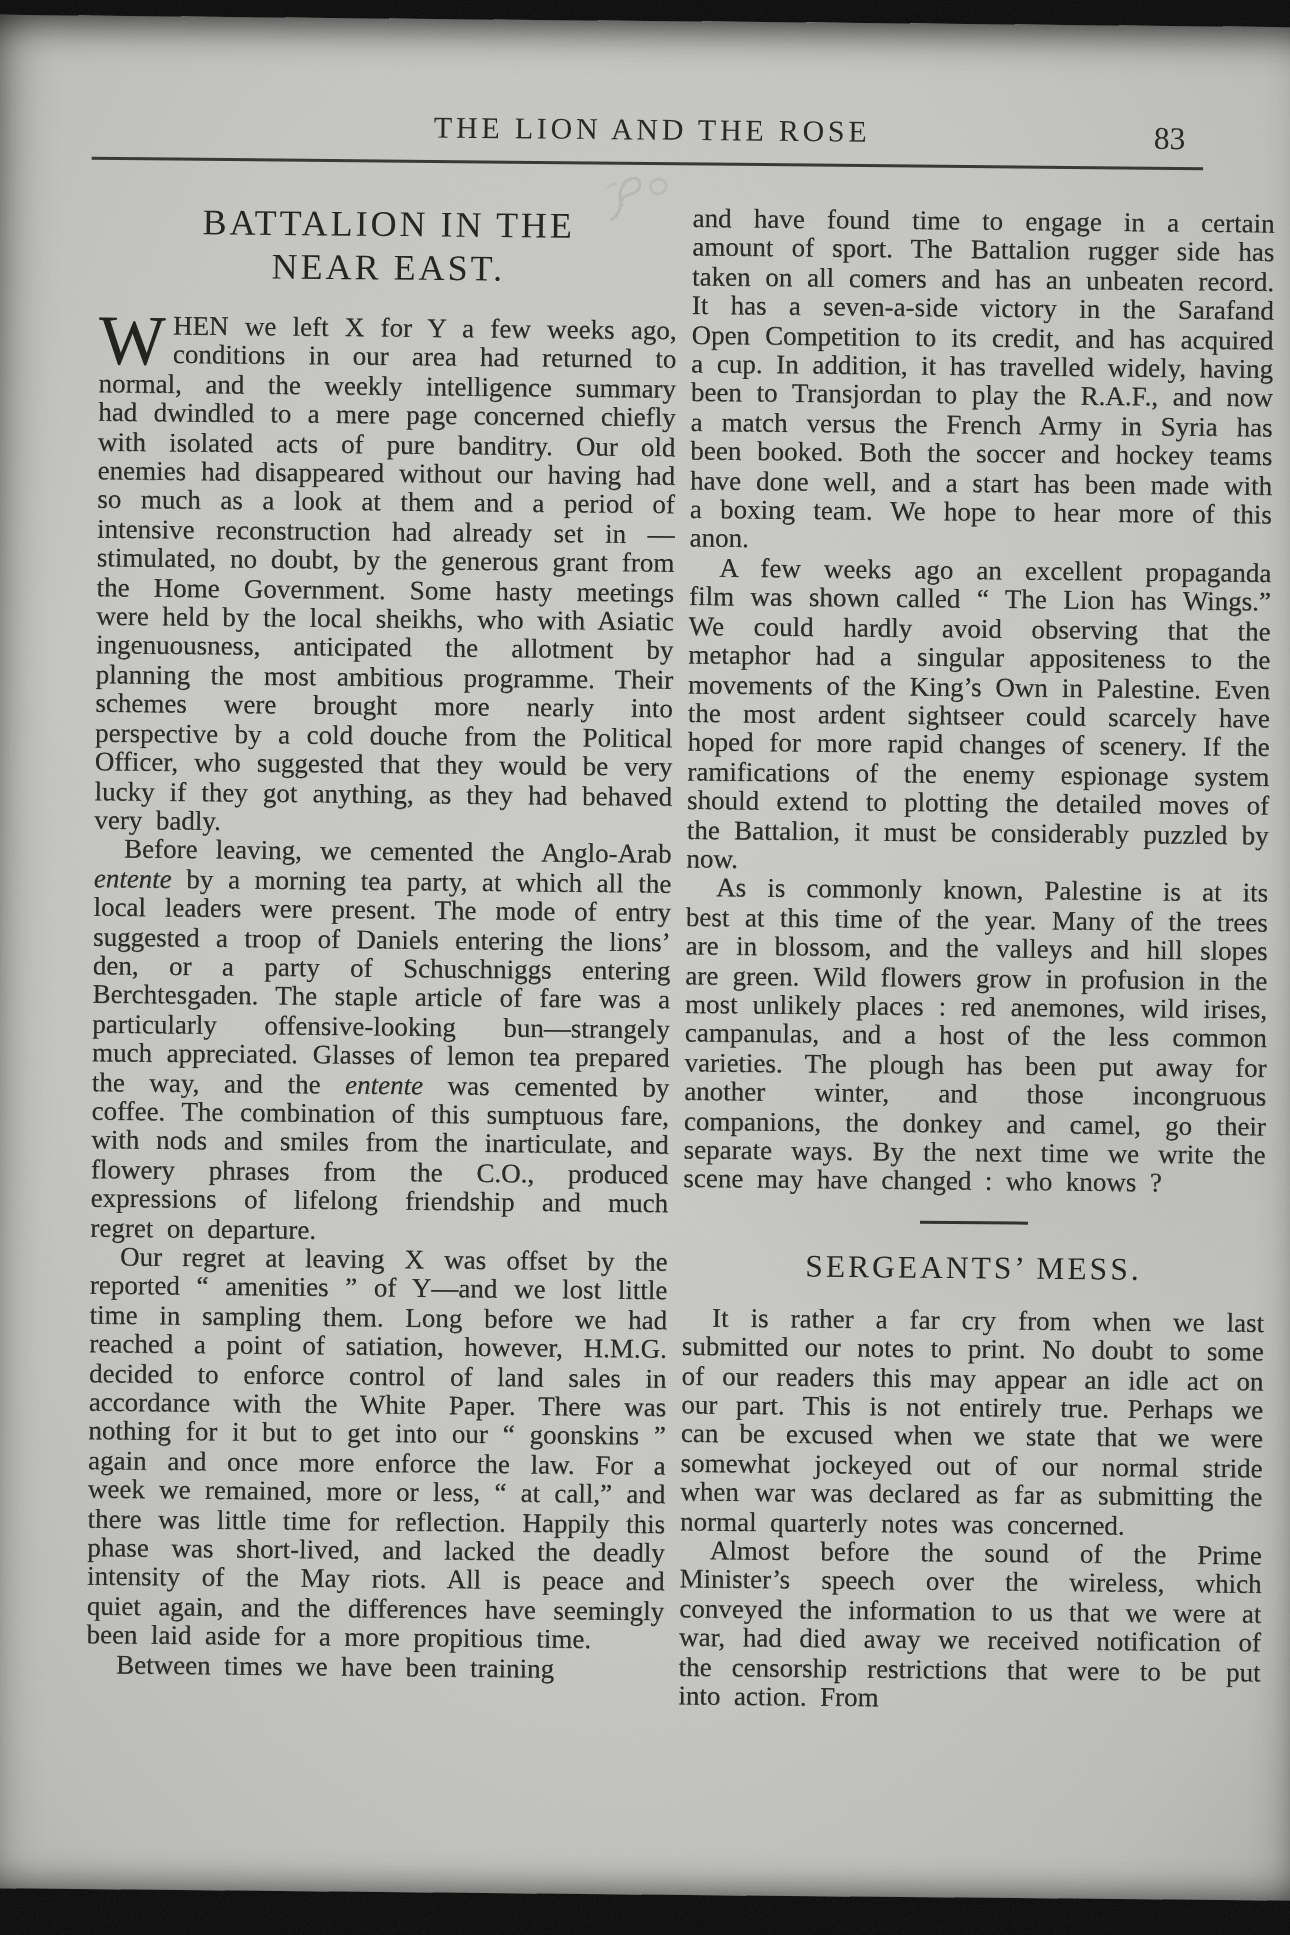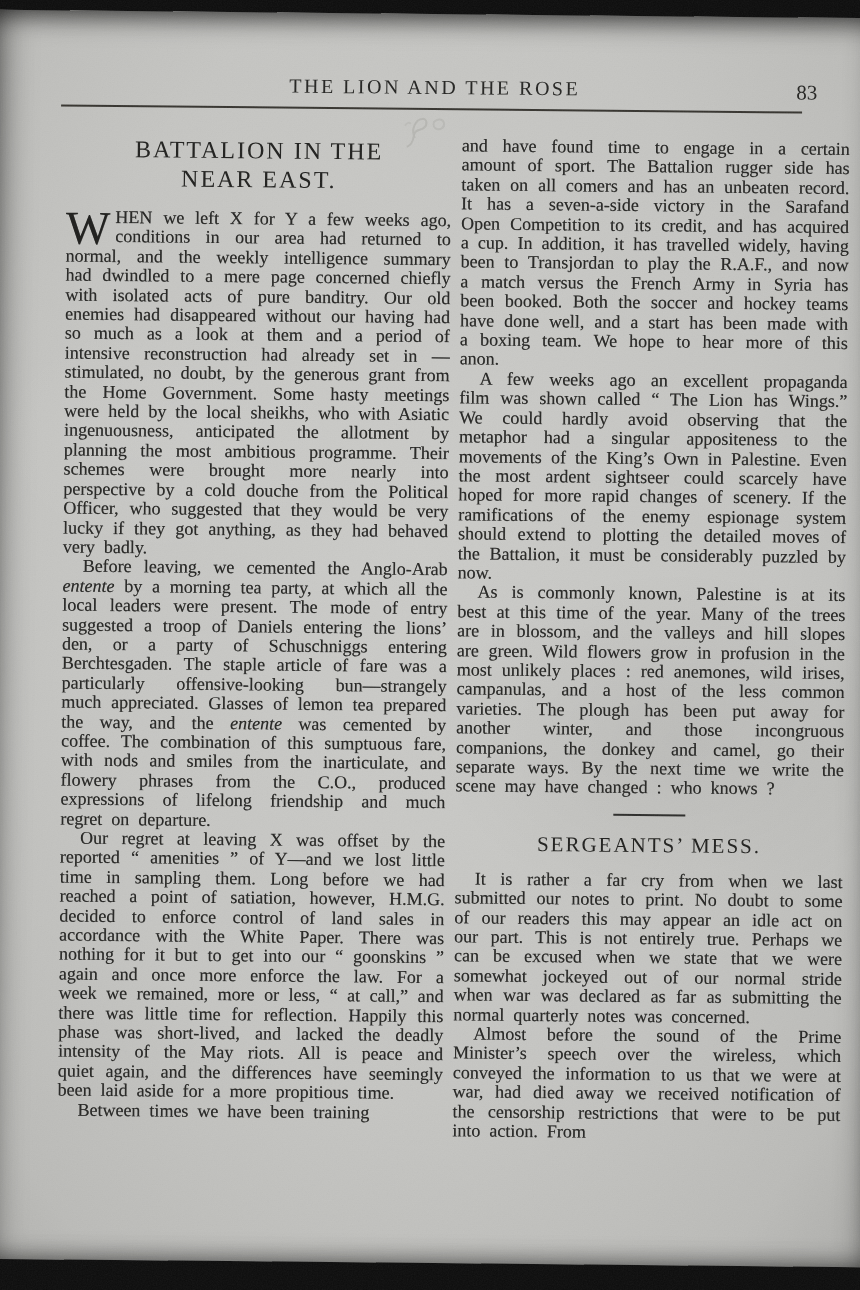--- a/index.html
+++ b/index.html
@@ -34,21 +34,21 @@
   
   .header { position: relative; height: 46px; }
   .journal-title {
     position: absolute; left: 0; top: 0; width: 735px;
     text-align: center;
     font-size: 20px; letter-spacing: 2.5px;
     color: #242422; white-space: nowrap;
   }
   .page-number {
     position: absolute; left: 702px; top: 1px;
-    font-size: 21px; color: #242422; margin-left: 27px;
+    font-size: 21px; color: #242422;
   }
   .header-rule {
     position: absolute; left: -6px; top: 32px;
     width: 741px; height: 2px;
     background: #36342f;
   }
 
   
   .cols { display: flex; gap: 10px; margin-top: 14px; }
   .col { color: #262624; }

